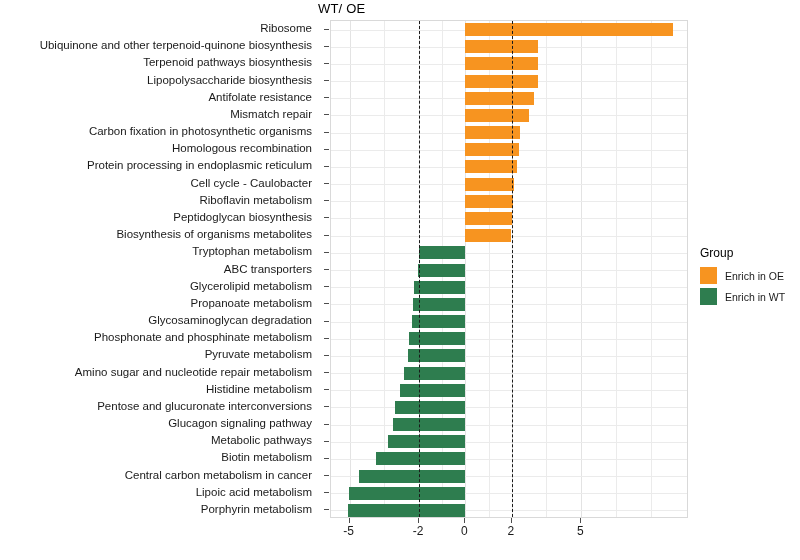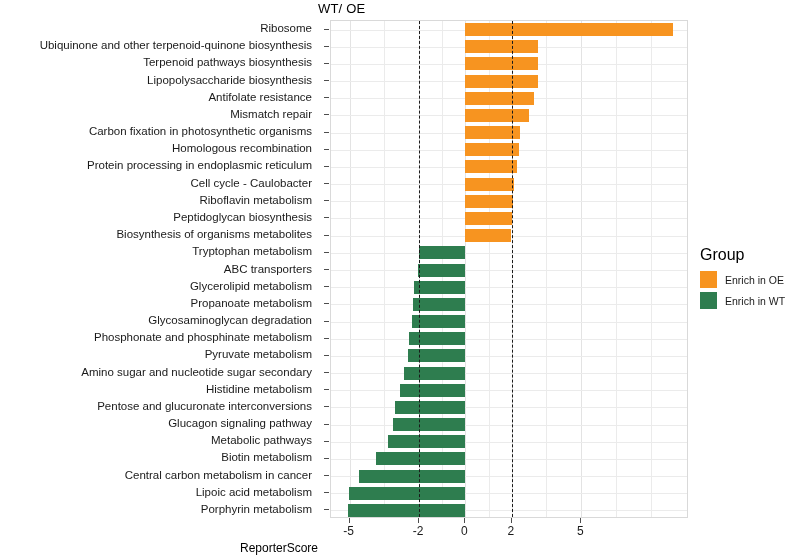--- a/index.html
+++ b/index.html
@@ -91,21 +91,21 @@
   }
   .xaxis-title span{position:relative;left:-121px;}
 
   
   .legend{
     position:absolute;
     left:700px; top:246px;
     width:96px;
   }
   .legend-title{
-    font-size:16px;color:#000;margin:0 0 7px 0;
+    font-size:12px;color:#000;margin:0 0 7px 0;
   }
   .legend-row{
     display:flex;align-items:center;margin-bottom:4px;
   }
   .legend-key{
     width:17px;height:17px;display:block;flex:0 0 auto;
   }
   .legend-label{
     font-size:10.5px;color:#1a1a1a;margin-left:8px;white-space:nowrap;
   }
@@ -131,21 +131,21 @@
       <div class="ylab2" style="right: 10px; max-width: 300px; white-space: normal; top: 173.81px;">Riboflavin metabolism</div>
       <div class="ylab2" style="right: 10px; max-width: 300px; white-space: normal; top: 190.983px; text-align: center;">Peptidoglycan biosynthesis</div>
       <div class="ylab2" style="right: 10px; max-width: 300px; white-space: normal; top: 208.155px;">Biosynthesis of organisms metabolites</div>
       <div class="ylab2" style="right: 10px; max-width: 300px; white-space: normal; top: 225.328px;">Tryptophan metabolism</div>
       <div class="ylab2" style="right: 10px; max-width: 300px; white-space: normal; top: 242.5px;">ABC transporters</div>
       <div class="ylab2" style="right: 10px; max-width: 300px; white-space: normal; top: 259.672px;">Glycerolipid metabolism</div>
       <div class="ylab2" style="right: 10px; max-width: 300px; white-space: normal; top: 276.845px;">Propanoate metabolism</div>
       <div class="ylab2" style="right: 10px; max-width: 300px; white-space: normal; top: 294.017px; text-align: right;">Glycosaminoglycan degradation</div>
       <div class="ylab2" style="right: 10px; max-width: 300px; white-space: normal; top: 311.19px;">Phosphonate and phosphinate metabolism</div>
       <div class="ylab2" style="right: 10px; max-width: 300px; white-space: normal; top: 328.362px;">Pyruvate metabolism</div>
-      <div class="ylab2" style="right: 10px; max-width: 300px; white-space: normal; top: 345.534px;">Amino sugar and nucleotide sugar secondary</div>
+      <div class="ylab2" style="right: 10px; max-width: 300px; white-space: normal; top: 345.534px;">Amino sugar and nucleotide repair metabolism</div>
       <div class="ylab2" style="right: 10px; max-width: 300px; white-space: normal; top: 362.707px;">Histidine metabolism</div>
       <div class="ylab2" style="right: 10px; max-width: 300px; white-space: normal; top: 397.052px;">Glucagon signaling pathway</div>
       <div class="ylab2" style="right: 10px; max-width: 300px; white-space: normal; top: 379.879px;">Pentose and glucuronate interconversions</div>
       <div class="ylab2" style="right: 10px; max-width: 300px; white-space: normal; top: 414.224px;">Metabolic pathways</div>
       <div class="ylab2" style="right: 10px; max-width: 300px; white-space: normal; top: 431.397px;">Biotin metabolism</div>
       <div class="ylab2" style="right: 10px; max-width: 300px; white-space: normal; top: 448.569px;">Central carbon metabolism in cancer</div>
       <div class="ylab2" style="right: 10px; max-width: 300px; white-space: normal; top: 465.741px;">Lipoic acid metabolism</div>
       <div class="ylab2" style="right: 10px; max-width: 300px; white-space: normal; top: 482.914px;">Porphyrin metabolism</div>
     </div>
 
@@ -216,23 +216,20 @@
       <div class="bar" title="Glucagon signaling pathway: -3.12" style="left: 62.0997px; width: 72.2951px; top: 397.052px; background: rgb(46, 125, 79);"></div>
       <div class="bar" title="Metabolic pathways: -3.35" style="left: 56.7702px; width: 77.6246px; top: 414.224px; background: rgb(46, 125, 79);"></div>
       <div class="bar" title="Biotin metabolism: -3.85" style="left: 45.1845px; width: 89.2104px; top: 431.397px; background: rgb(46, 125, 79);"></div>
       <div class="bar" title="Central carbon metabolism in cancer: -4.6" style="left: 27.8058px; width: 106.589px; top: 448.569px; background: rgb(46, 125, 79);"></div>
       <div class="bar" title="Lipoic acid metabolism: -5.02" style="left: 18.0738px; width: 116.321px; top: 465.741px; background: rgb(46, 125, 79);"></div>
       <div class="bar" title="Porphyrin metabolism: -5.05" style="left: 17.3786px; width: 117.016px; top: 482.914px; background: rgb(46, 125, 79);"></div>
       <div class="dashline" style="left: 88.0518px;"></div>
       <div class="dashline" style="left: 180.738px;"></div>
     </div>
 
-  <div class="xaxis-title">
-    <span>ReporterScore</span>
-  </div>
 
   <div class="legend">
     <div class="legend-title">Group</div>
     <div class="legend-row">
       <span class="legend-key" style="background: rgb(247, 148, 32);"></span>
       <span class="legend-label">Enrich in OE</span>
     </div>
     <div class="legend-row">
       <span class="legend-key" style="background: rgb(46, 125, 79);"></span>
       <span class="legend-label">Enrich in WT</span>

